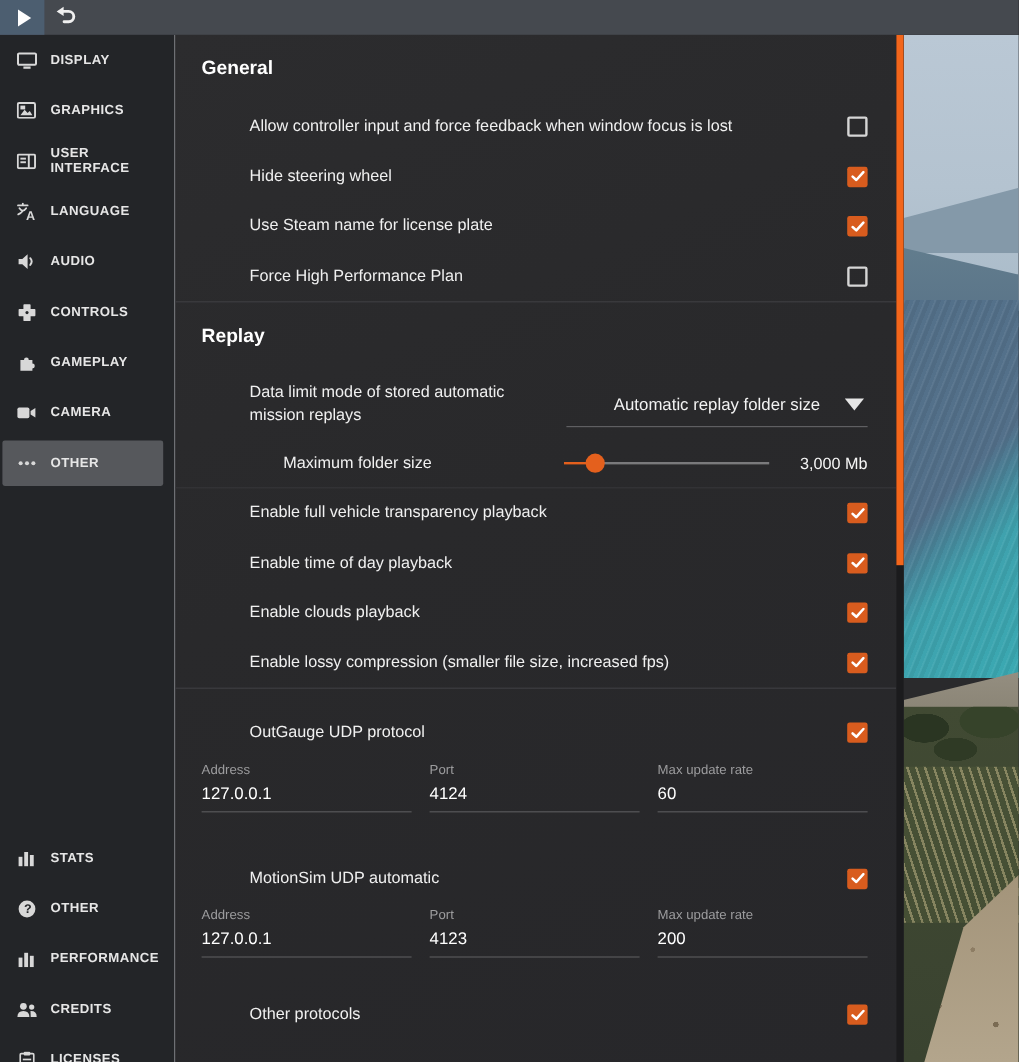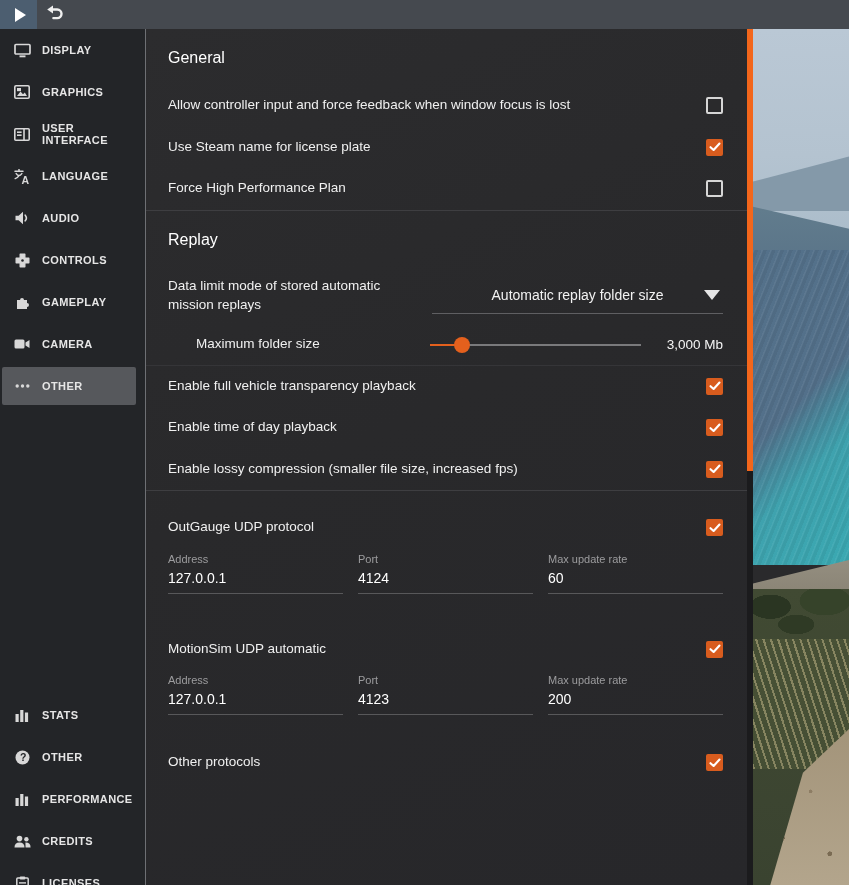--- a/index.html
+++ b/index.html
@@ -21,23 +21,23 @@
   .side-group.bottom{top:667px;}
   .side-item{height:38px;margin:0 9px 4px 2px;border-radius:2px;display:flex;align-items:center;gap:11px;padding-left:11px;color:#e6e6e6;font-size:11px;font-weight:bold;letter-spacing:.4px;cursor:pointer;}
   .side-item.selected{background:#56585c;}
   .side-icon{width:18px;display:flex;justify-content:center;align-items:center;flex:none;}
   
   .content{position:absolute;left:145px;top:29px;width:602px;bottom:0;box-sizing:border-box;
     background:linear-gradient(155deg,#2c2c2e 0%,#29292b 45%,#27272a 100%);
     border-left:1px solid #6e7074;overflow:hidden;z-index:5;}
   .section{padding-top:16px;}
   .section + .section{border-top:1px solid #3e3e41;}
-  .section-title{font-size:16px;font-weight:normal;color:#ffffff;line-height:26px;padding:0 22px;margin-bottom:14px;}
+  .section-title{font-size:16px;font-weight:bold;color:#ffffff;line-height:26px;padding:0 22px;margin-bottom:14px;}
   .crow{display:flex;align-items:center;height:41.5px;padding:0 24px 0 22px;color:#f0f0f0;font-size:13.5px;}
-  .crow .lbl{flex:1;padding-right:18px;line-height:1.4;}
+  .crow .lbl{flex:1;padding-right:18px;line-height:1.4;margin-left:40px;}
   .checkbox{flex:none;cursor:pointer;}
   .checkbox.unchecked{width:13px;height:13px;border:2px solid #d6d6d6;border-radius:2px;background:transparent;}
   .checkbox.checked{width:17px;height:17px;border-radius:2px;background:#d85c1e;display:flex;align-items:center;justify-content:center;}
   
   .dd-row{height:58px;}
   .dd-row .lbl{flex:0 0 258px;padding-right:0;}
   .dropdown{flex:1;position:relative;height:36px;margin-left:6px;border-bottom:1px solid #5f5f62;display:flex;align-items:center;justify-content:center;font-size:14px;color:#f2f2f2;cursor:pointer;}
   .caret{position:absolute;right:3px;top:13px;width:0;height:0;border-left:8px solid transparent;border-right:8px solid transparent;border-top:10px solid #e6e6e6;}
   
   .slider-row{height:40px;}
@@ -242,20 +242,28 @@
 
 <div class="content">
   <div>
       <div class="section">
         <div class="section-title">General</div>
         <div class="crow">
           <span class="lbl">Allow controller input and force feedback when window focus is lost</span>
           <span class="checkbox unchecked"></span>
         </div>
         <div class="crow">
+          <span class="lbl">Hide steering wheel</span>
+          <span class="checkbox checked">
+            <svg width="12" height="10" viewBox="0 0 12 10">
+              <path d="M1.5 5.2 L4.6 8 L10.5 1.5" fill="none" stroke="#fff" stroke-width="2.1" stroke-linecap="round" stroke-linejoin="round"></path>
+            </svg>
+          </span>
+        </div>
+        <div class="crow">
           <span class="lbl">Use Steam name for license plate</span>
           <span class="checkbox checked">
             <svg width="12" height="10" viewBox="0 0 12 10">
               <path d="M1.5 5.2 L4.6 8 L10.5 1.5" fill="none" stroke="#fff" stroke-width="2.1" stroke-linecap="round" stroke-linejoin="round"></path>
             </svg>
           </span>
         </div>
         <div class="crow">
           <span class="lbl">Force High Performance Plan</span>
           <span class="checkbox unchecked"></span>
@@ -283,20 +291,28 @@
         <div class="crow">
           <span class="lbl">Enable full vehicle transparency playback</span>
           <span class="checkbox checked">
             <svg width="12" height="10" viewBox="0 0 12 10">
               <path d="M1.5 5.2 L4.6 8 L10.5 1.5" fill="none" stroke="#fff" stroke-width="2.1" stroke-linecap="round" stroke-linejoin="round"></path>
             </svg>
           </span>
         </div>
         <div class="crow">
           <span class="lbl">Enable time of day playback</span>
+          <span class="checkbox checked">
+            <svg width="12" height="10" viewBox="0 0 12 10">
+              <path d="M1.5 5.2 L4.6 8 L10.5 1.5" fill="none" stroke="#fff" stroke-width="2.1" stroke-linecap="round" stroke-linejoin="round"></path>
+            </svg>
+          </span>
+        </div>
+        <div class="crow">
+          <span class="lbl">Enable clouds playback</span>
           <span class="checkbox checked">
             <svg width="12" height="10" viewBox="0 0 12 10">
               <path d="M1.5 5.2 L4.6 8 L10.5 1.5" fill="none" stroke="#fff" stroke-width="2.1" stroke-linecap="round" stroke-linejoin="round"></path>
             </svg>
           </span>
         </div>
         <div class="crow">
           <span class="lbl">Enable lossy compression (smaller file size, increased fps)</span>
           <span class="checkbox checked">
             <svg width="12" height="10" viewBox="0 0 12 10">

